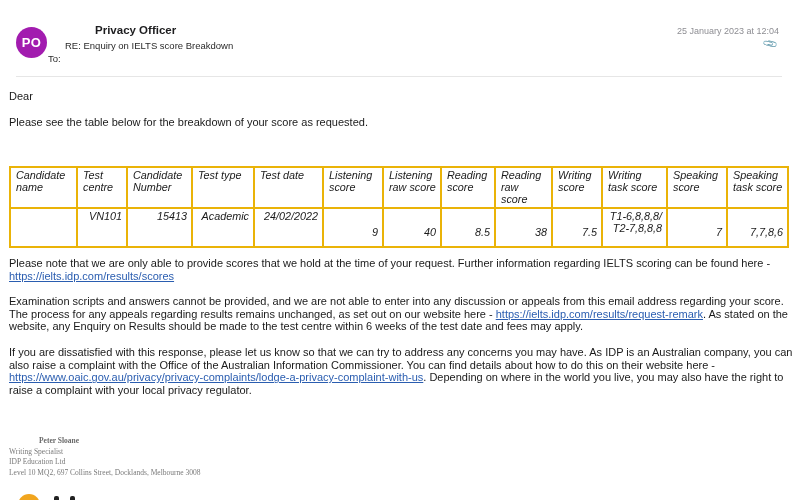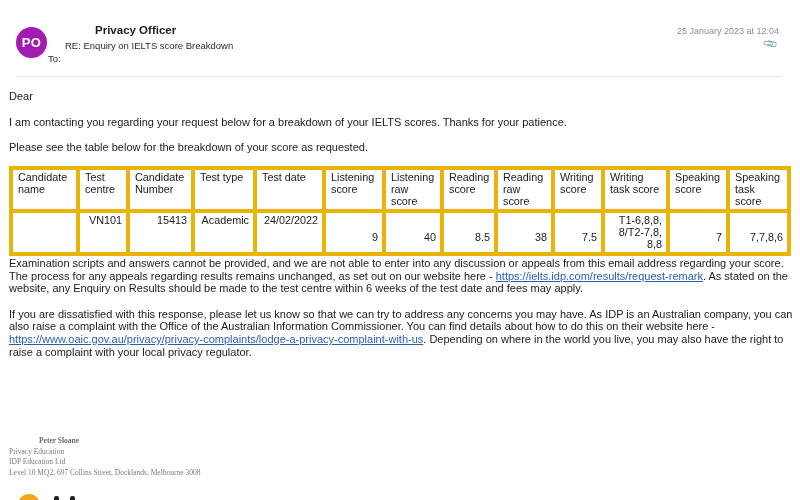--- a/index.html
+++ b/index.html
@@ -17,21 +17,21 @@
   .to { position: absolute; left: 48px; top: 53px; font-size: 9.5px; color: #2a2a2a; }
   .date { position: absolute; right: 21px; top: 26px; font-size: 9px; color: #8e8e93; }
   .clip { position: absolute; right: 24px; top: 38px; font-size: 10px; color: #b5b5b9; transform: rotate(-35deg); }
   .divider { position: absolute; left: 16px; right: 18px; top: 76px; height: 1px; background: #e6e6e6; }
 
   .body { position: absolute; left: 9px; top: 90px; width: 785px; font-size: 11px; line-height: 12.6px; color: #1a1a1a; }
   .p { margin-bottom: 13px; }
   a.link { color: #2a5db0; text-decoration: underline; }
 
   table.scores { position: absolute; left: 9px; top: 166px; border-collapse: collapse; font-size: 10.8px; line-height: 12px; }
-  table.scores td { border: 4px solid #eab308; vertical-align: top; padding: 1px 4px 2px 5px; color: #1a1a1a; }
+  table.scores td { border: 2px solid #eab308; vertical-align: top; padding: 1px 4px 2px 5px; color: #1a1a1a; font-style: italic; }
   table.scores tr.head td { height: 39px; }
   table.scores tr.row td { height: 39px; text-align: right; }
   td.mid { vertical-align: middle !important; padding-top: 10px !important; }
 
   .sig { position: absolute; left: 9px; top: 436px; font-family: "Liberation Serif", serif; font-size: 7.5px; line-height: 10.5px; color: #7a7a7a; }
   .sig .name { font-weight: bold; color: #6a6a6a; margin-left: 30px; }
   .logo { position: absolute; left: 14px; top: 490px; width: 140px; height: 12px; }
   .logo .circ { position: absolute; left: 4px; top: 4px; width: 22px; height: 22px; border-radius: 50%; background: #f1a51e; }
   .logo .dot { position: absolute; top: 6px; width: 5px; height: 10px; background: #222; border-radius: 2px; }
 </style>
@@ -43,21 +43,20 @@
   <div class="sender">Privacy Officer</div>
   <div class="subject">RE: Enquiry on IELTS score Breakdown</div>
   <div class="to">To:</div>
   <div class="date">25 January 2023 at 12:04</div>
   <div class="clip">📎</div>
   <div class="divider"></div>
 </div>
 
 <div class="body">
   <div class="p">Dear</div>
-  <div class="p">I am contacting you regarding your request below for a breakdown of your IELTS scores. Thanks for your patience.</div>
   <div class="p">Please see the table below for the breakdown of your score as requested.</div>
 </div>
 
 <table class="scores">
   <tbody>
       <tr class="head">
     <td style="width:67px">Candidate name</td>
     <td style="width:50px">Test centre</td>
     <td style="width:65px">Candidate Number</td>
     <td style="width:62px">Test type</td>
@@ -84,30 +83,33 @@
     <td class="mid">7.5</td>
     <td style="word-break:break-all">T1-6,8,8,8/T2-7,8,8,8</td>
     <td class="mid">7</td>
     <td class="mid">7,7,8,6</td>
   </tr>
 </tbody>
   </table>
 
 <div class="body" style="top:257px">
   <div class="p">
+    <span>Please note that we are only able to provide scores that we hold at the time of your request. Further information regarding IELTS scoring can be found here - </span><a class="link">https://ielts.idp.com/results/scores</a>
+  </div>
+  <div class="p">
     <span>Examination scripts and answers cannot be provided, and we are not able to enter into any discussion or appeals from this email address regarding your score. The process for any appeals regarding results remains unchanged, as set out on our website here - </span><a class="link">https://ielts.idp.com/results/request-remark</a><span>. As stated on the website, any Enquiry on Results should be made to the test centre within 6 weeks of the test date and fees may apply.</span>
   </div>
   <div class="p">
     <span>If you are dissatisfied with this response, please let us know so that we can try to address any concerns you may have. As IDP is an Australian company, you can also raise a complaint with the Office of the Australian Information Commissioner. You can find details about how to do this on their website here - </span><a class="link">https://www.oaic.gov.au/privacy/privacy-complaints/lodge-a-privacy-complaint-with-us</a><span>. Depending on where in the world you live, you may also have the right to raise a complaint with your local privacy regulator.</span>
   </div>
 </div>
 
 <div class="sig">
   <div class="name">Peter Sloane</div>
-  <div>Privacy Education</div>
+  <div>Writing Specialist</div>
   <div>IDP Education Ltd</div>
   <div>Level 10 MQ2, 697 Collins Street, Docklands, Melbourne 3008</div>
 </div>
 
 <div class="logo">
   <div class="circ"></div>
   <div class="dot" style="left:40px"></div>
   <div class="dot" style="left:56px"></div>
 </div>
 

